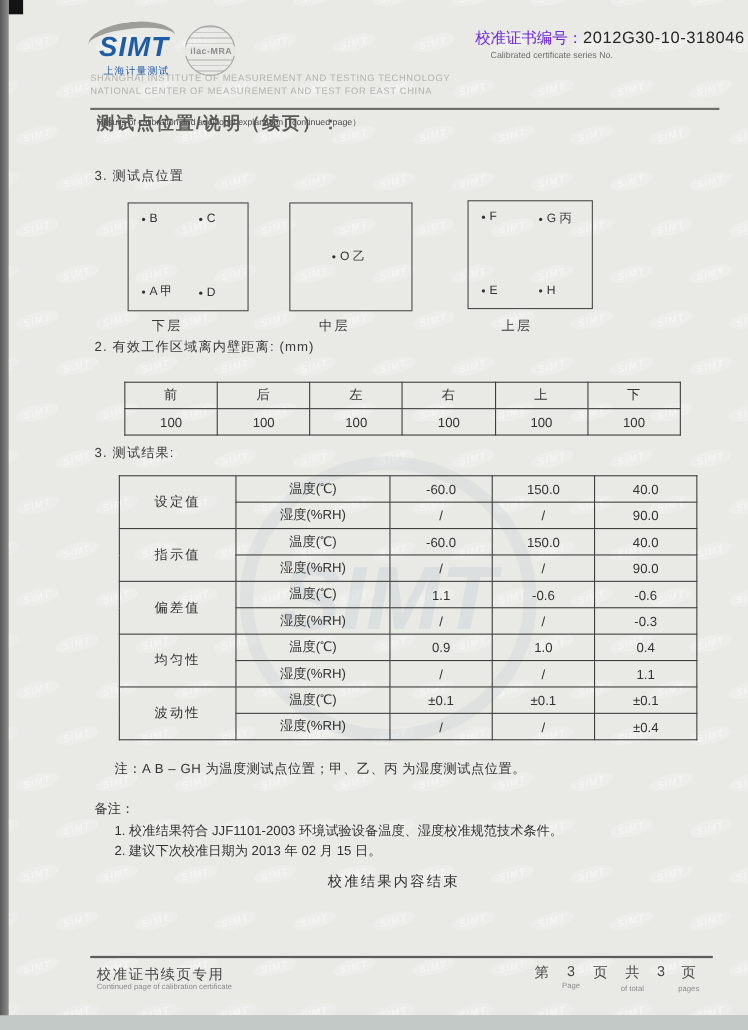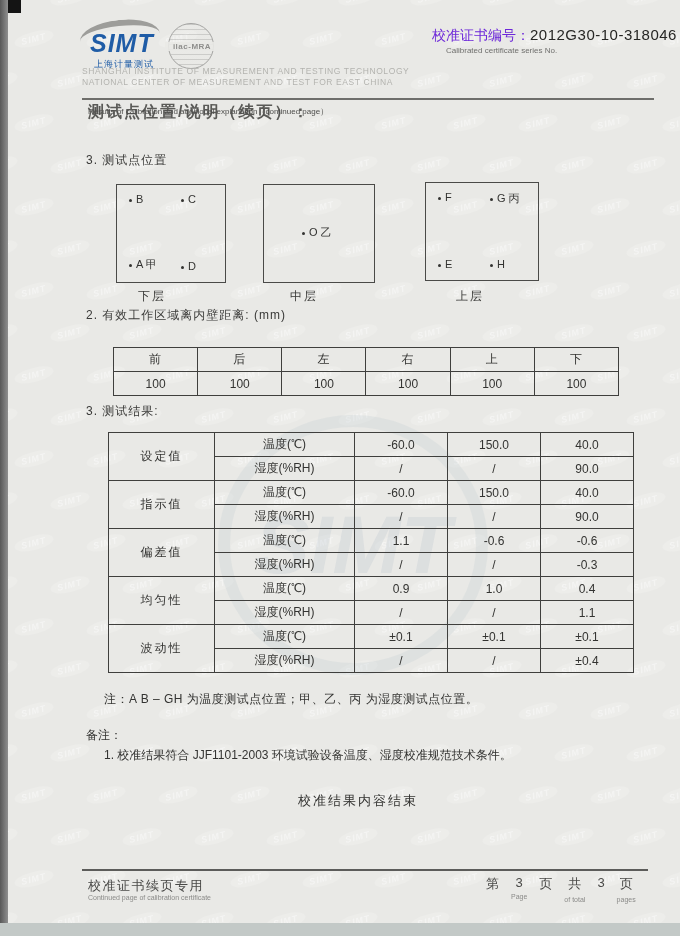--- a/index.html
+++ b/index.html
@@ -478,20 +478,21 @@
             <td>/</td>
             <td>/</td>
             <td>±0.4</td>
           </tr>
         </tbody>
       </table>
 
       <div class="note-line">注：A B – GH 为温度测试点位置；甲、乙、丙 为湿度测试点位置。</div>
       <div class="remarks-heading">备注：</div>
       <div class="remark-1">1. 校准结果符合 JJF1101-2003 环境试验设备温度、湿度校准规范技术条件。</div>
+      <div class="remark-2">2. 建议下次校准日期为 2013 年 02 月 15 日。</div>
       <div class="end-text">校准结果内容结束</div>
 
       <div class="rule-bottom"></div>
       <div class="footer-left-cn">校准证书续页专用</div>
       <div class="footer-left-en">Continued page of calibration certificate</div>
       <div class="footer-page">
         <div class="fp-col">
             <span class="fp-top">第</span>
             <span class="fp-sub"></span>
           </div>

